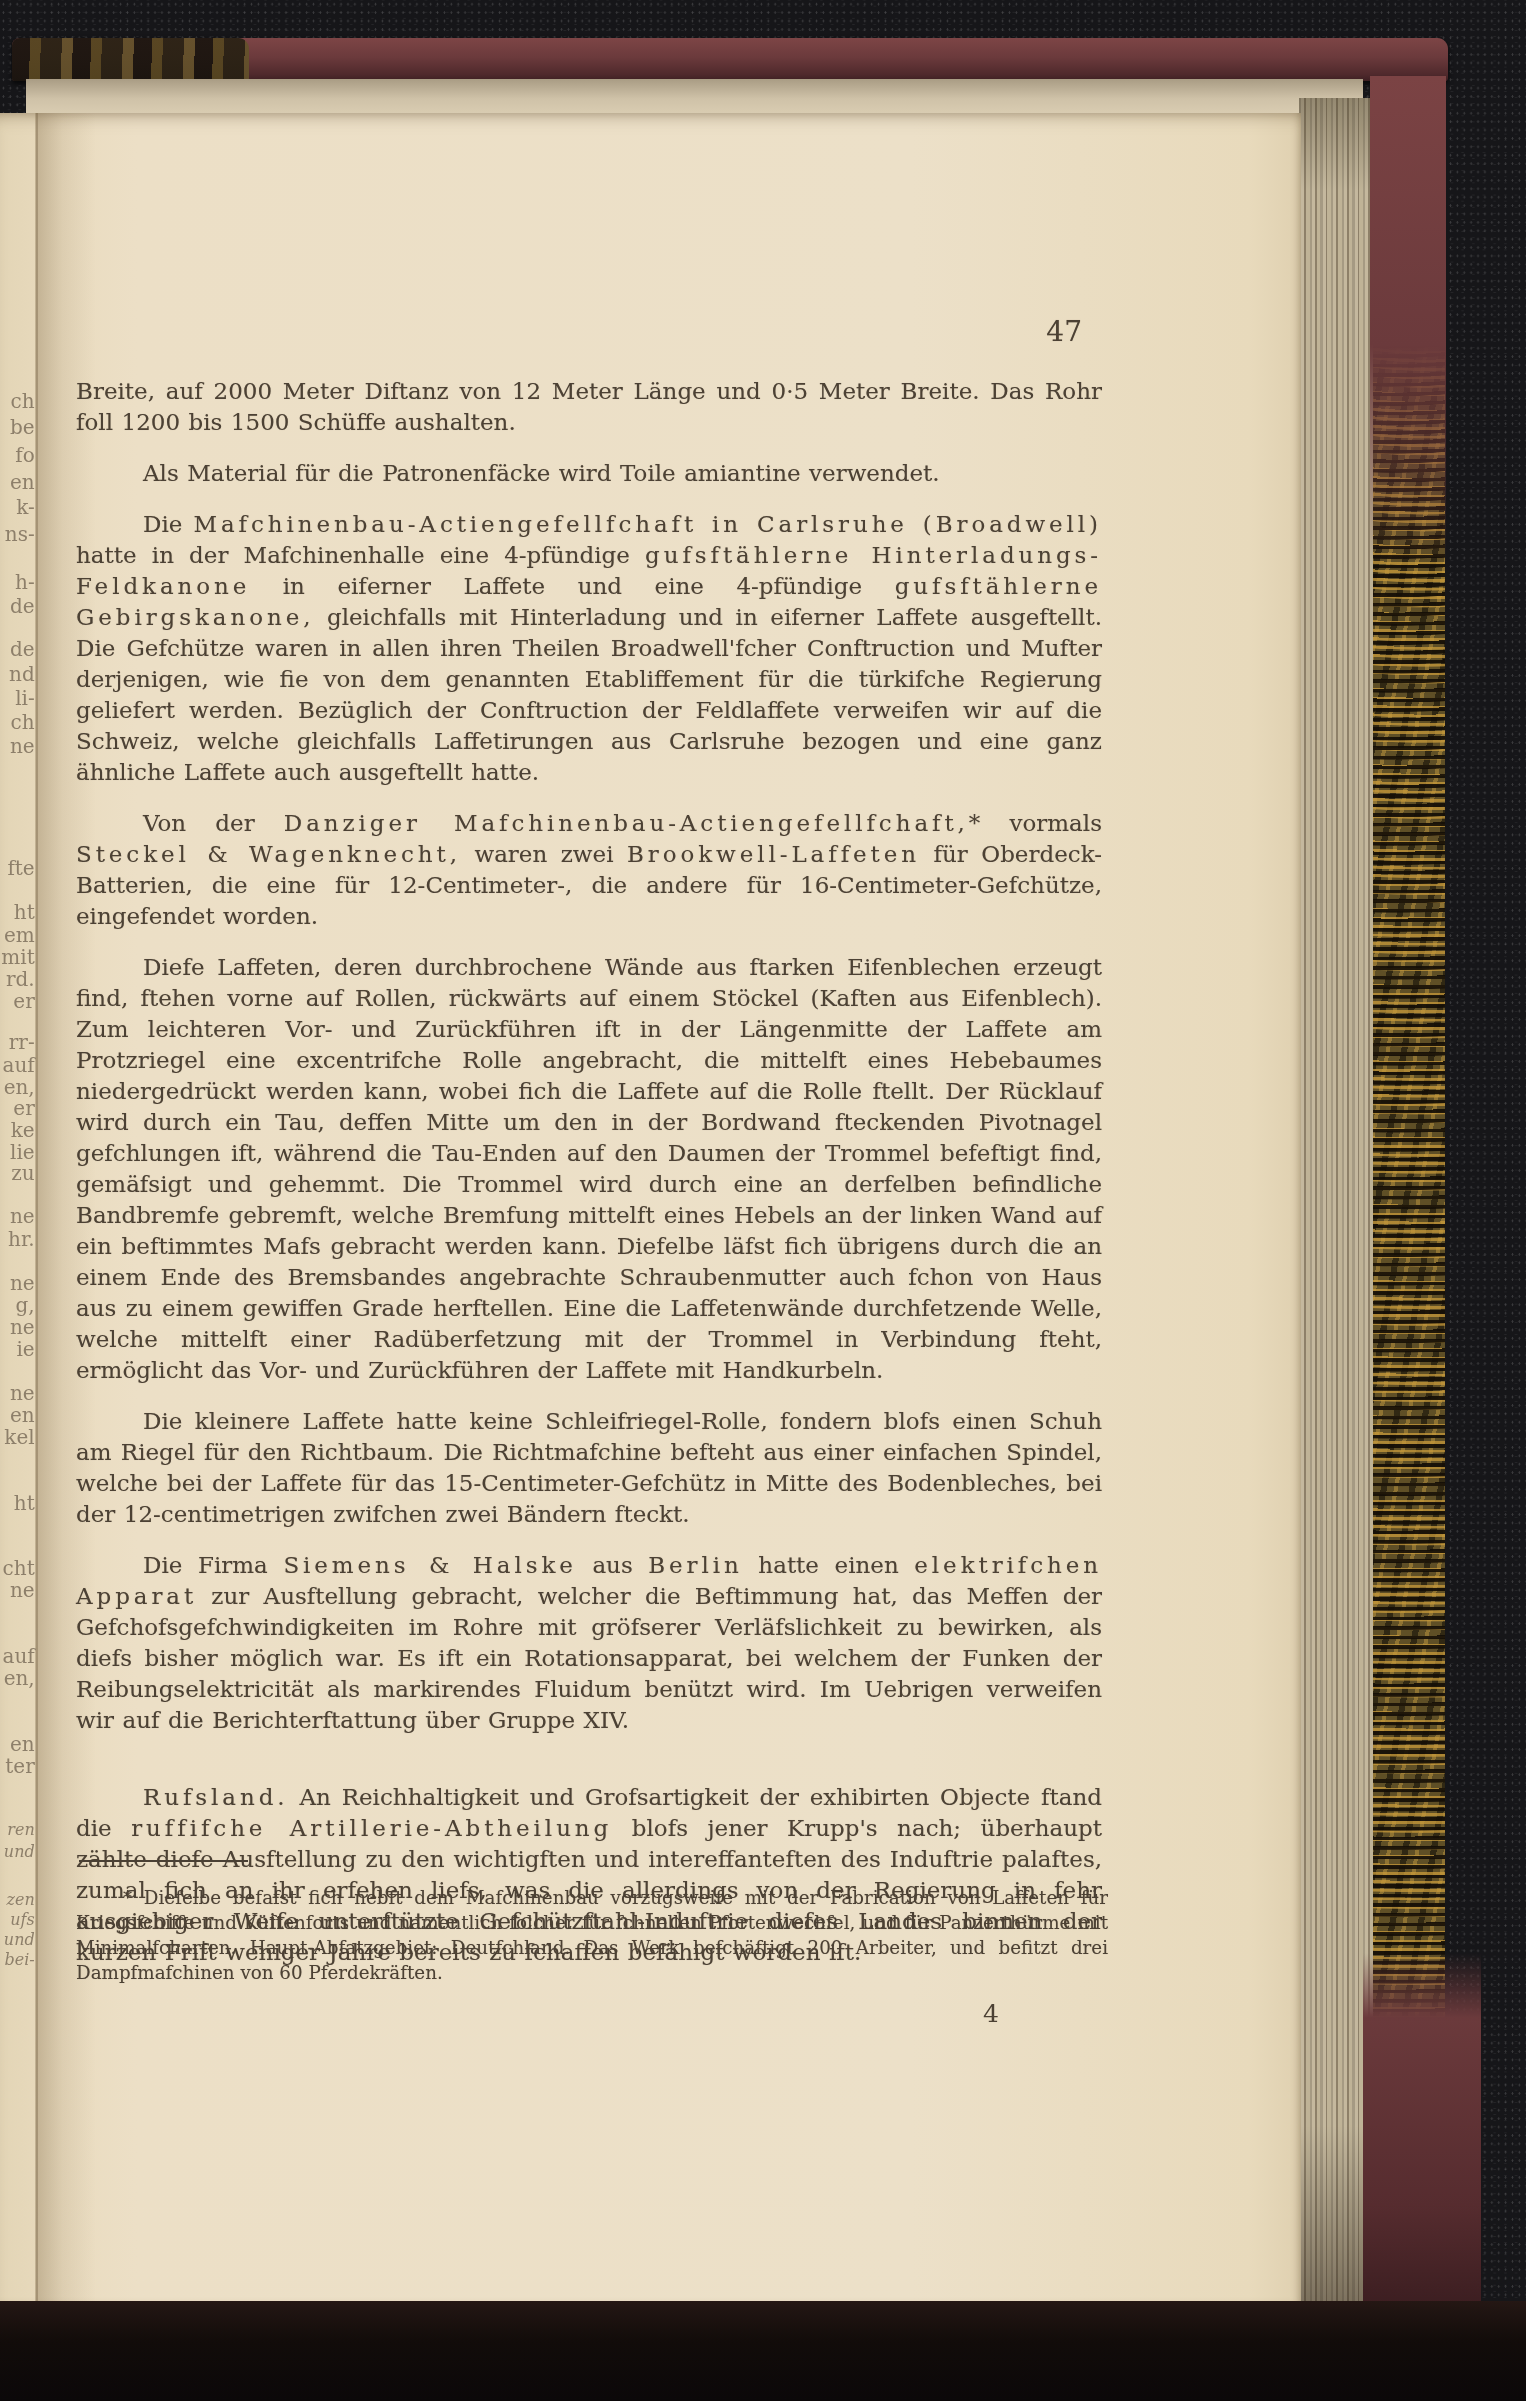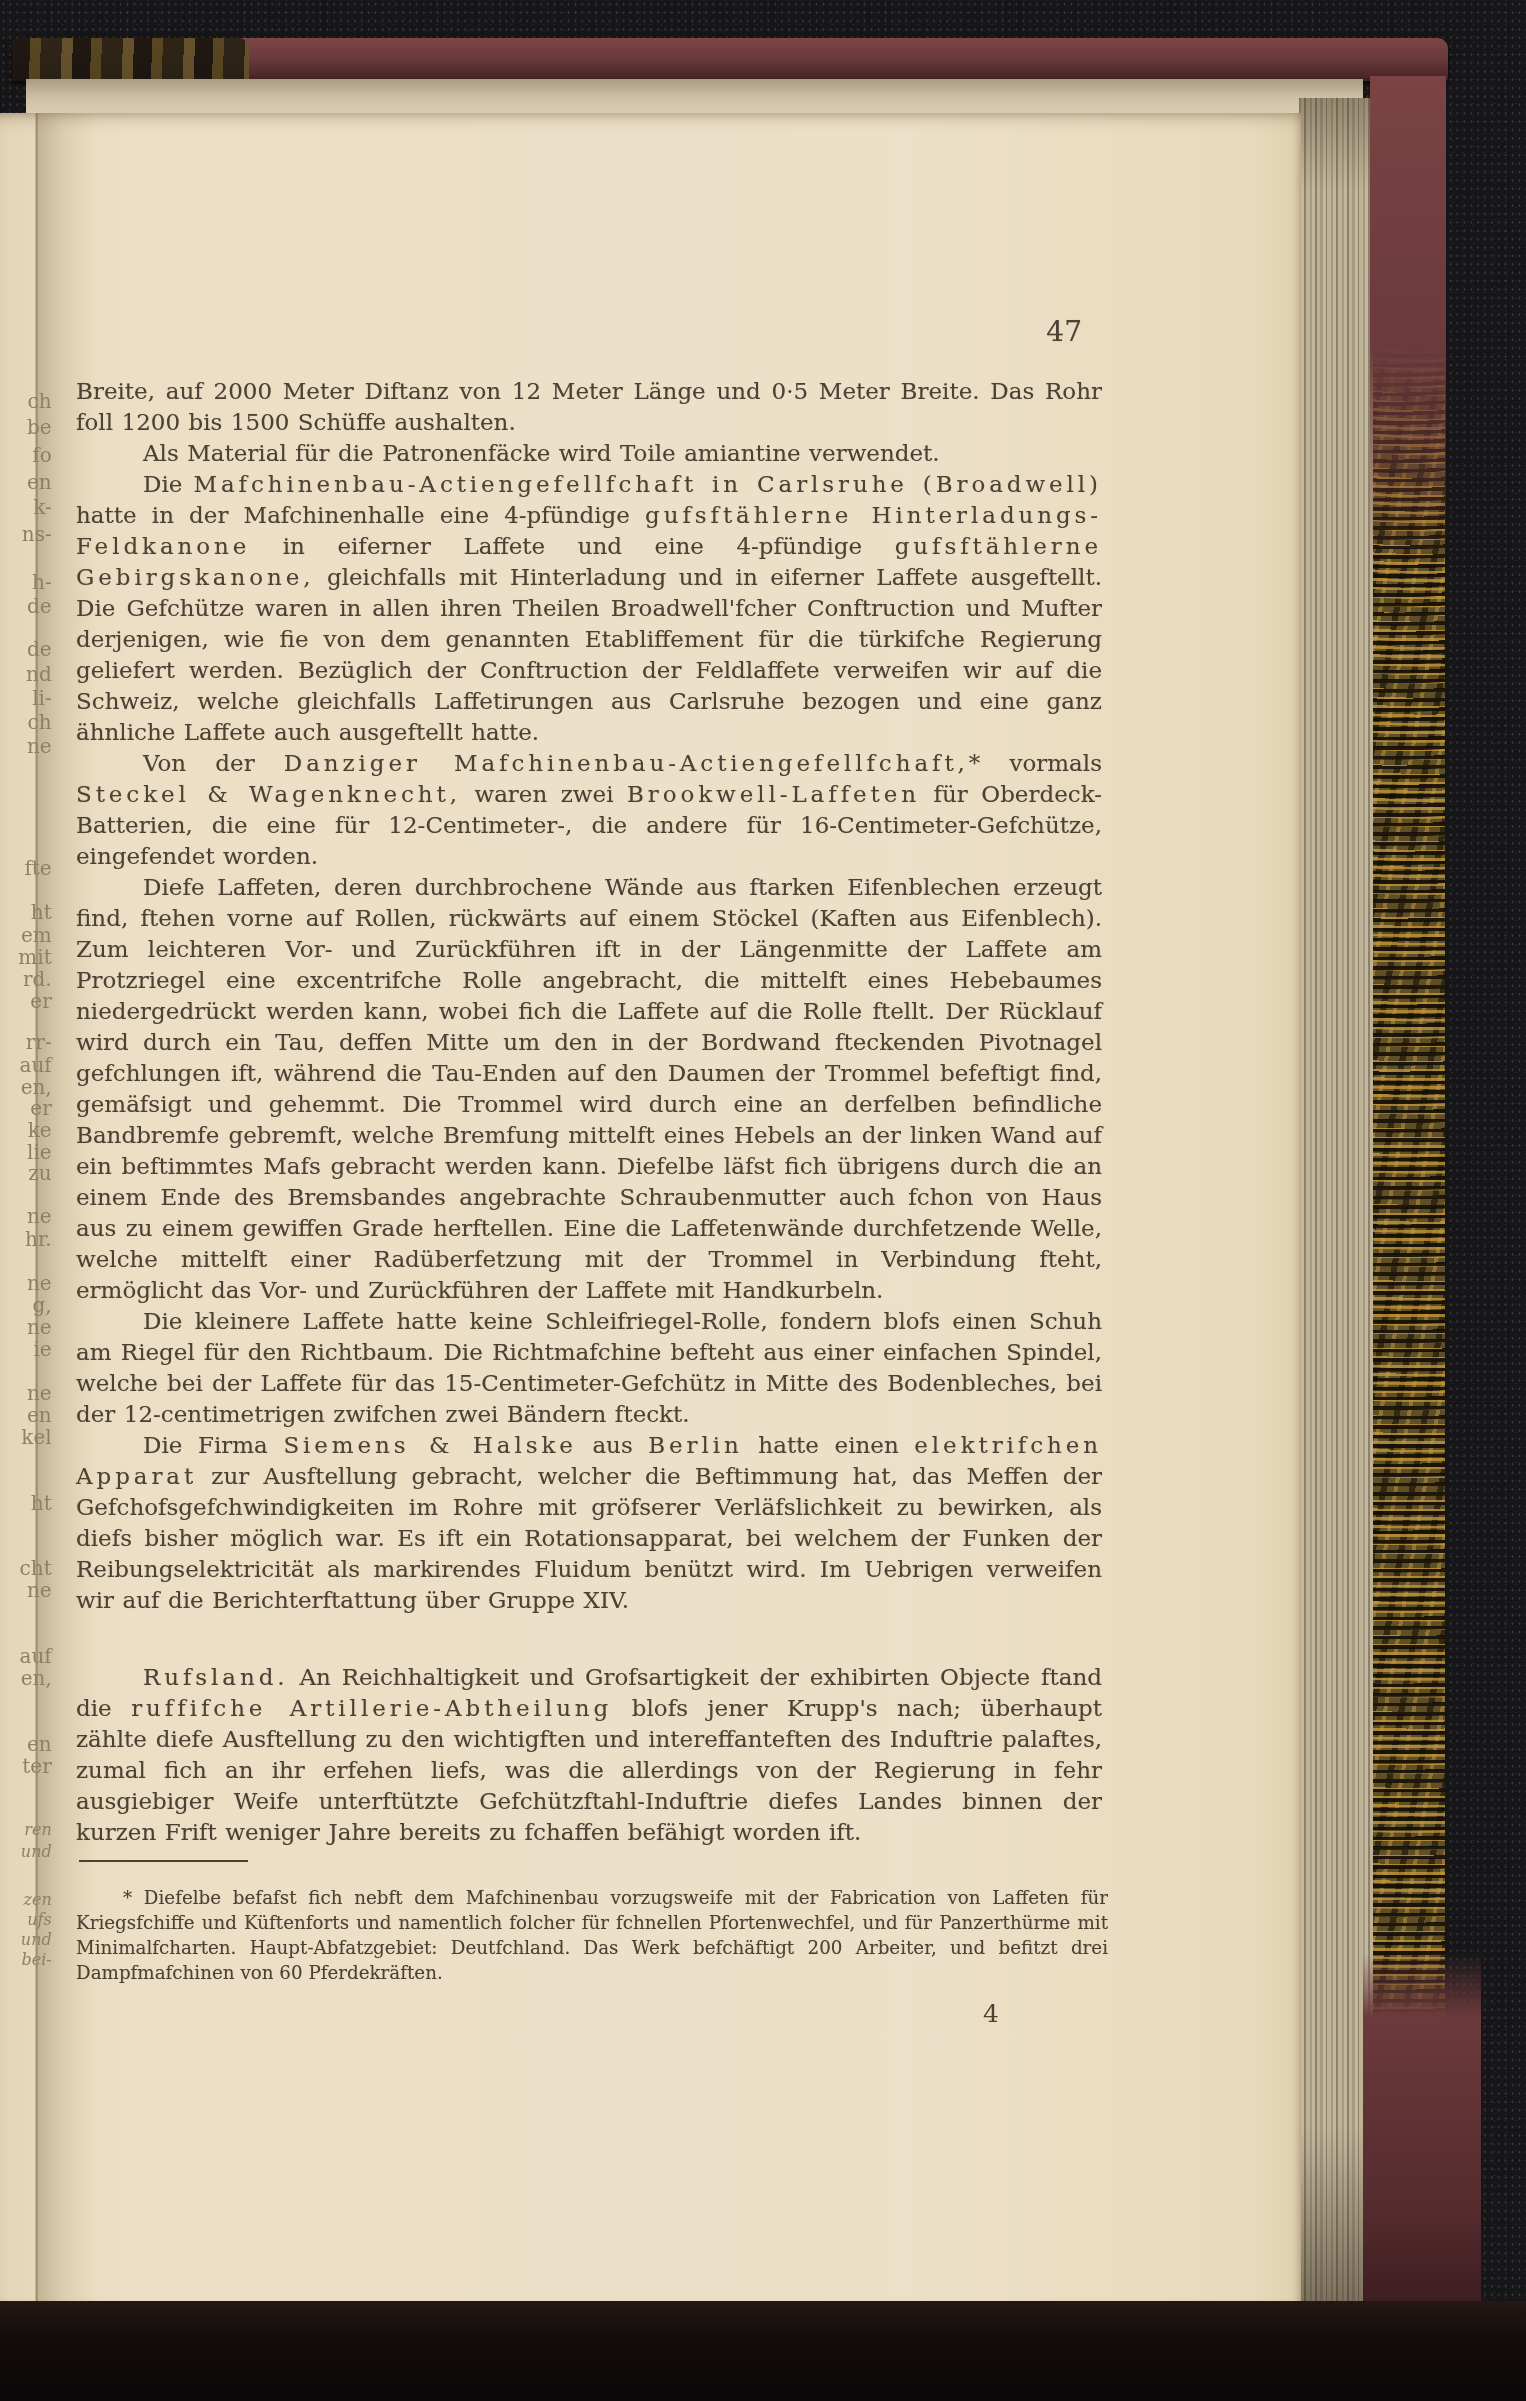--- a/index.html
+++ b/index.html
@@ -57,30 +57,30 @@
   
   .header{position:absolute;left:76px;top:214px;width:1026px;height:53px;}
   .running-title{display:block;text-align:center;font-size:20.6px;letter-spacing:1.1px;
       color:#584c3d;text-shadow:0 0 0.8px rgba(88,76,61,.4);}
   .pagenum{position:absolute;right:20px;top:-12.2px;font-size:28px;color:var(--ink);
       text-shadow:0 0 0.8px rgba(76,65,52,.4);}
   .body-text{position:absolute;left:76px;top:263px;width:1026px;
       color:var(--ink);font-size:23px;line-height:31px;text-align:justify;
       word-spacing:.05em;text-shadow:0 0 0.8px rgba(76,65,52,.3);}
   .para{margin:0;}
-  .para.ind{text-indent:67px;}
+  .para.ind{text-indent:67px;margin-top:20px;}
   .para.gap{margin-top:46px;}
   .sperr{letter-spacing:.17em;}
   .fn-rule{position:absolute;left:79px;top:1747px;width:169px;height:2.3px;background:#4a4034;}
   .footnote{position:absolute;left:76px;top:1772px;width:1032px;
       color:var(--ink);font-size:18.3px;line-height:25px;text-align:justify;text-indent:47px;
       text-shadow:0 0 0.8px rgba(76,65,52,.3);}
   .sheetnum{position:absolute;left:983px;top:1886px;font-size:25px;color:var(--ink);}
   
-  .fragments{position:absolute;left:17px;top:0;width:37px;height:1996px;}
+  .fragments{position:absolute;left:0;top:0;width:37px;height:1996px;}
   .frag{position:absolute;right:2.3px;font-size:20px;color:var(--fragment_ink);line-height:1;}
   .frag.small{font-size:16px;font-style:italic;}
 </style>
 </head>
 <body>
 
 <div class="scene">
   <div class="bg"></div>
   <div class="cover-top"></div>
   <div class="page-under"></div>

